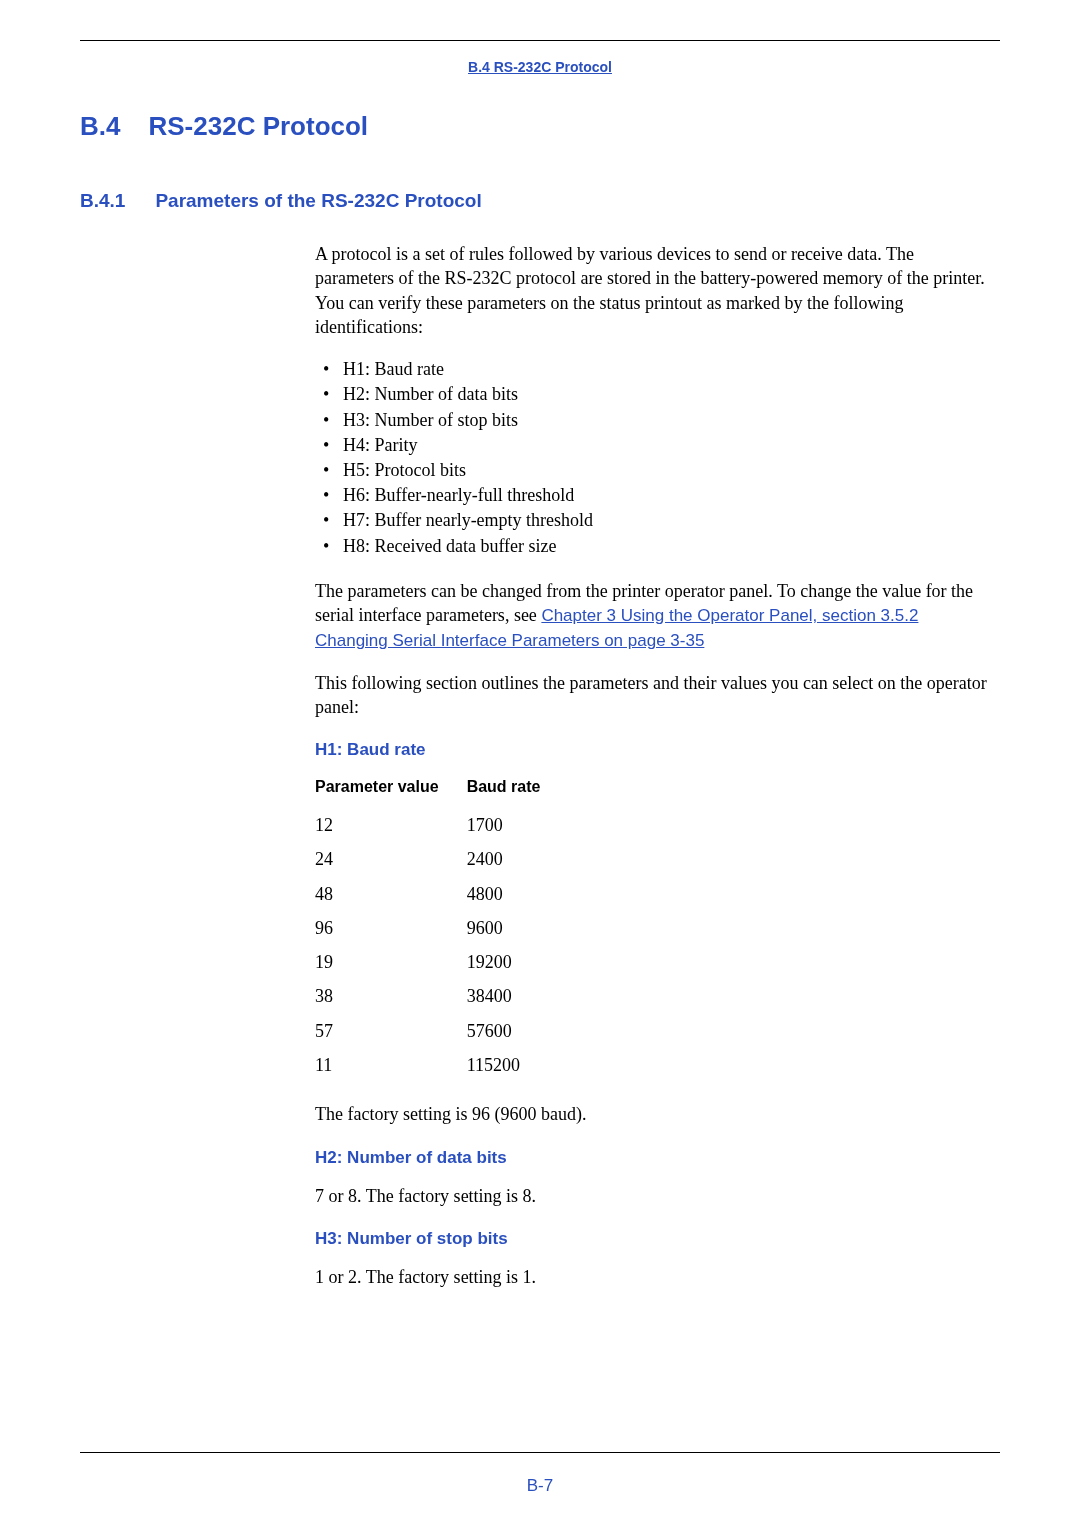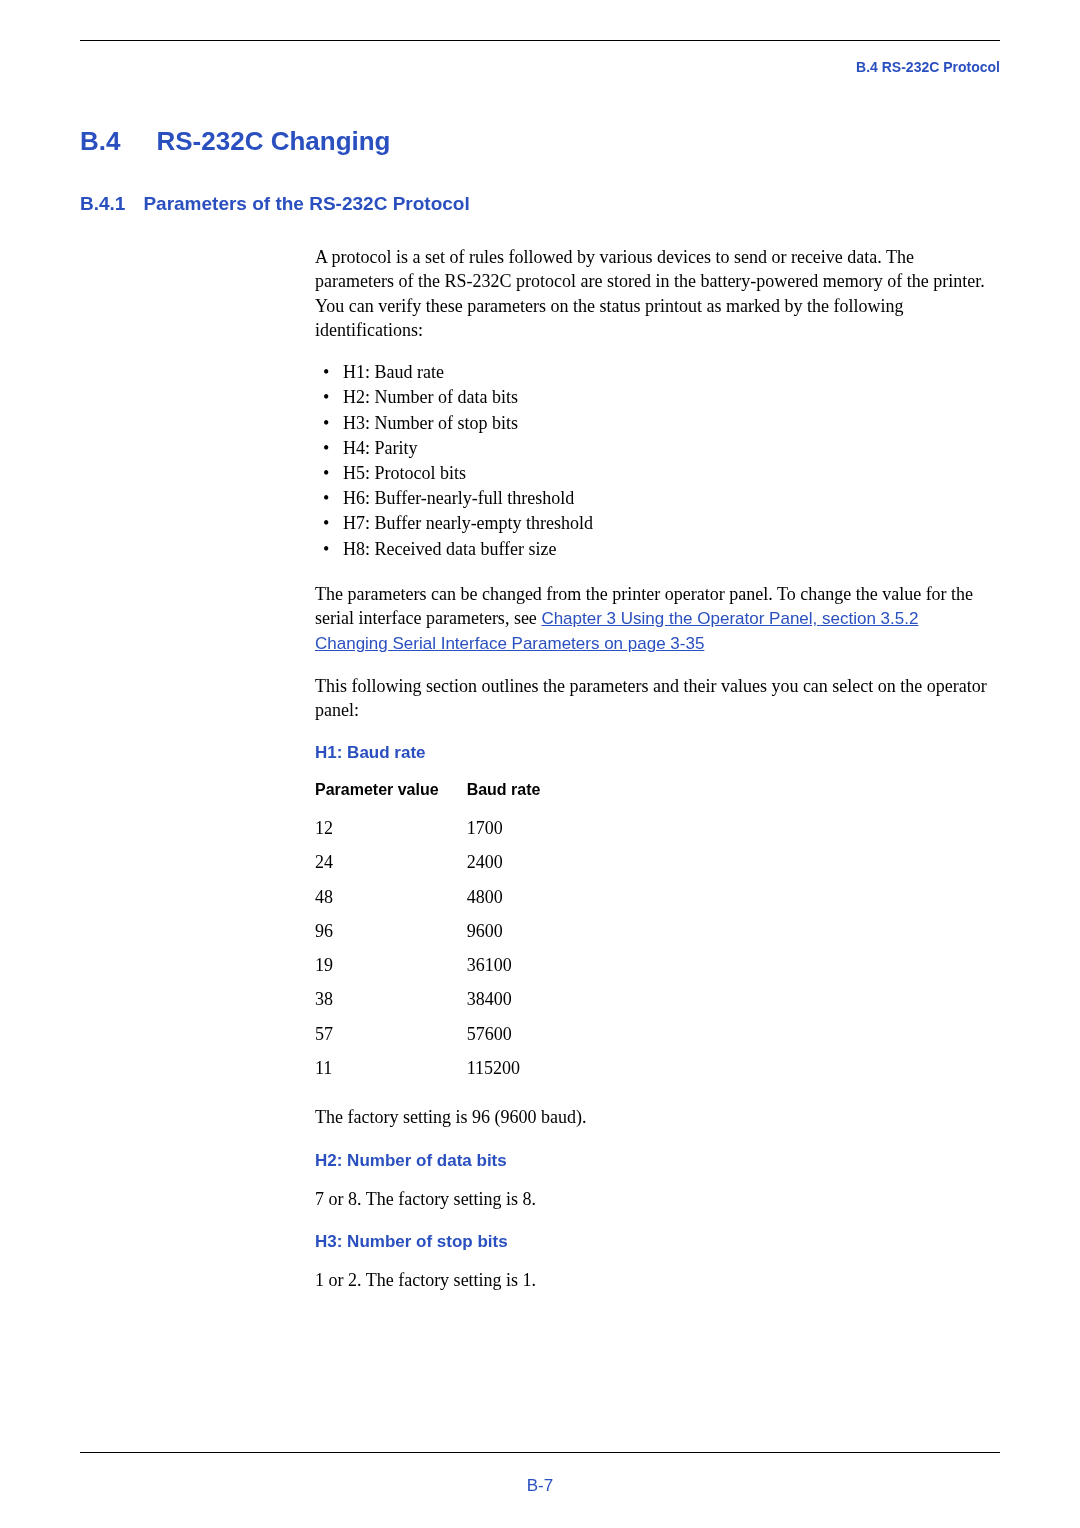--- a/index.html
+++ b/index.html
@@ -28,39 +28,40 @@
   .pagenum {
     position: absolute;
     left: 0; right: 0;
     bottom: 32px;
     text-align: center;
     font-family: Arial, Helvetica, sans-serif;
     font-size: 17px;
     color: #2a4fbf;
   }
   .header-right {
-    text-align: right;
+    text-align: center;
     font-family: Arial, Helvetica, sans-serif;
     font-weight: bold;
     font-size: 14px;
     color: #2a4fbf;
-    margin-bottom: 51px;
+    margin-bottom: 36px;
+    text-decoration: underline;
   }
   .h1-row {
     display: flex;
-    gap: 36px;
+    gap: 28px;
     font-family: Arial, Helvetica, sans-serif;
     font-weight: bold;
     font-size: 26px;
     color: #2a4fbf;
-    margin-bottom: 36px;
+    margin-bottom: 48px;
   }
   .h2-row {
     display: flex;
-    gap: 18px;
+    gap: 30px;
     font-family: Arial, Helvetica, sans-serif;
     font-weight: bold;
     font-size: 19px;
     color: #2a4fbf;
     margin-bottom: 30px;
   }
   .body-col {
     margin-left: 235px;
     width: 680px;
     font-size: 18px;
@@ -100,21 +101,21 @@
 <body>
 
 <div class="page">
 
   <hr class="hr-top">
 
   <div class="header-right">B.4 RS-232C Protocol</div>
 
   <div class="h1-row">
     <span>B.4</span>
-    <span>RS-232C Changing</span>
+    <span>RS-232C Protocol</span>
   </div>
 
   <div class="h2-row">
     <span>B.4.1</span>
     <span>Parameters of the RS-232C Protocol</span>
   </div>
 
   <div class="body-col">
 
     <p class="para">A protocol is a set of rules followed by various devices to send or receive data. The parameters of the RS-232C protocol are stored in the battery-powered memory of the printer. You can verify these parameters on the status printout as marked by the following identifications:</p>
@@ -157,21 +158,21 @@
         <tr>
             <td>48</td>
             <td>4800</td>
           </tr>
         <tr>
             <td>96</td>
             <td>9600</td>
           </tr>
         <tr>
             <td>19</td>
-            <td>36100</td>
+            <td>19200</td>
           </tr>
         <tr>
             <td>38</td>
             <td>38400</td>
           </tr>
         <tr>
             <td>57</td>
             <td>57600</td>
           </tr>
         <tr>

